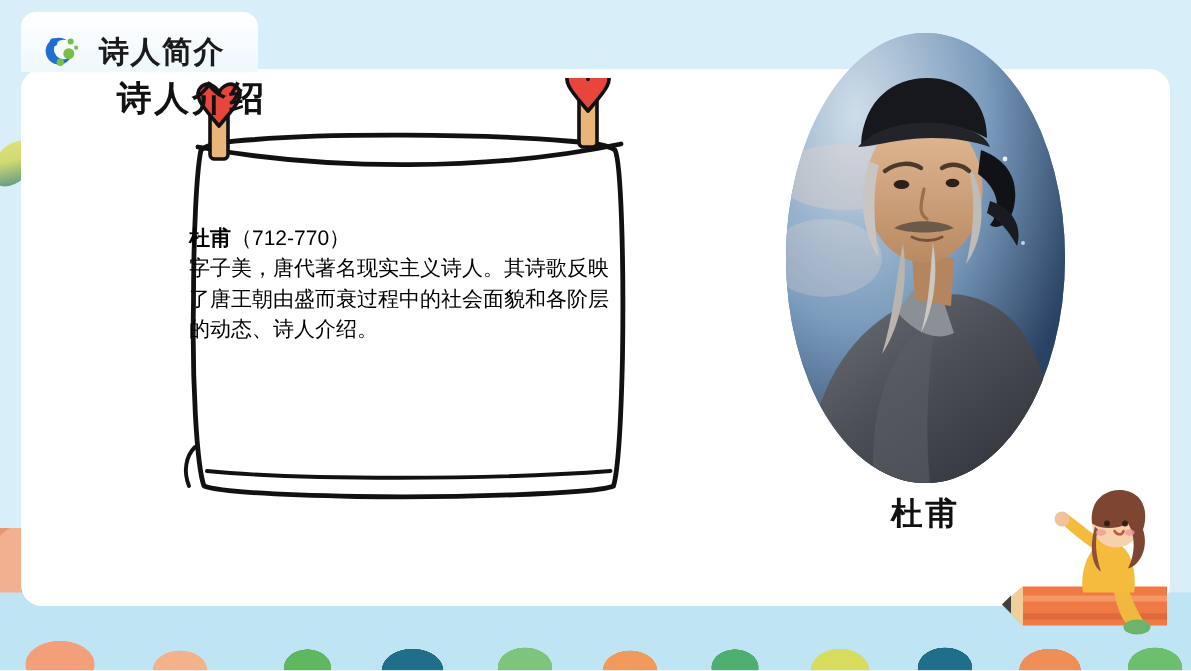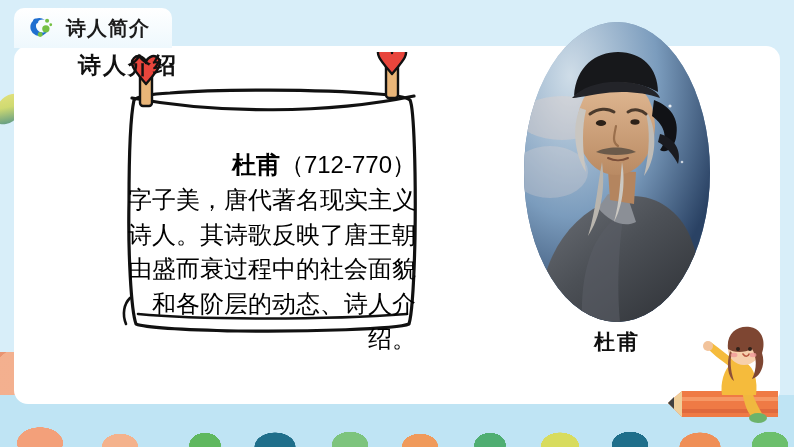--- a/index.html
+++ b/index.html
@@ -77,21 +77,21 @@
   }
 
   
   .header-tab {
     position: absolute;
     left: 14px;
     top: 8px;
     height: 40px;
     padding: 0 22px 0 14px;
     display: flex;
-    align-items: center;
+    align-items: flex-end;
     gap: 12px;
     background: linear-gradient(180deg, #ffffff 0%, #eef8fd 100%);
     border-radius: 10px 10px 0 0;
     z-index: 6;
   }
   .brand-logo {
     width: 26px;
     height: 26px;
     flex: 0 0 26px;
   }
@@ -140,25 +140,25 @@
     font-weight: 700;
     color: #111111;
     letter-spacing: 2px;
     z-index: 7;
   }
   .note-body {
     position: absolute;
     left: 48px;
     top: 96px;
     width: 290px;
-    font-size: 24px;
+    font-size: 14px;
     line-height: 1.45;
     color: #000000;
     z-index: 7;
-    text-align: right;
+    text-align: left;
   }
   .note-body .lead {
     font-weight: 700;
   }
 
   
   .portrait-wrap {
     position: absolute;
     left: 524px;
     top: 22px;

